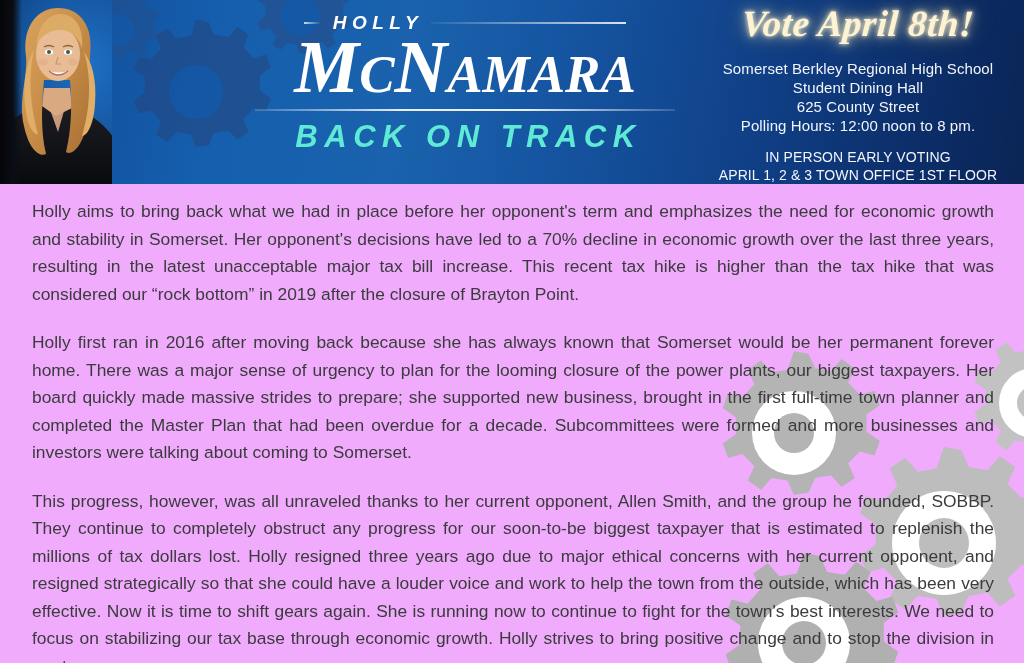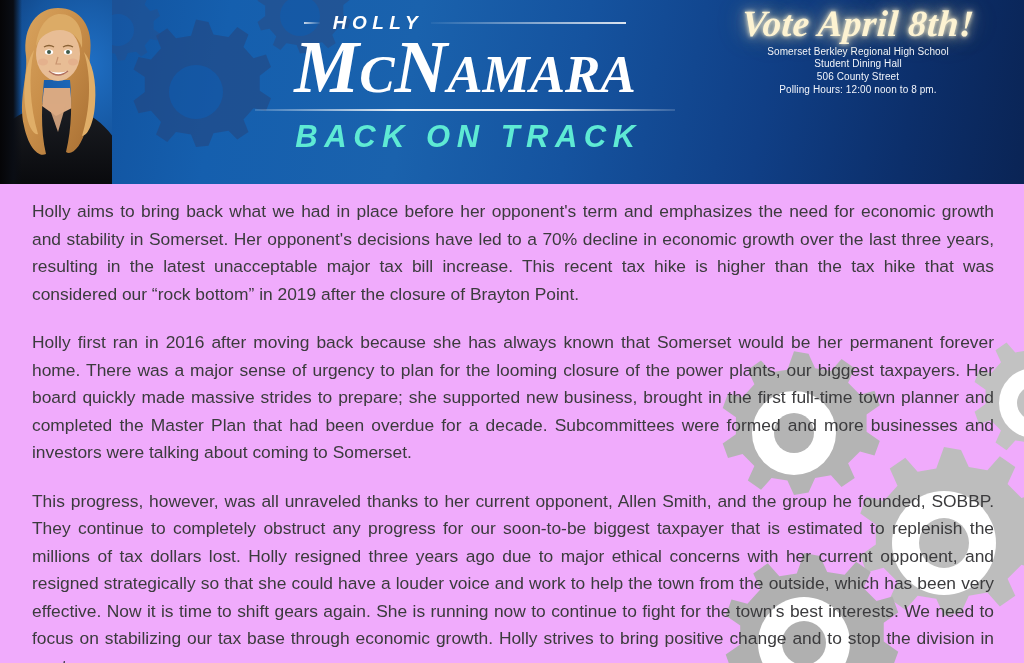--- a/index.html
+++ b/index.html
@@ -159,23 +159,23 @@
     text-shadow:
        0 0 4px rgba(255,246,214,0.95),
        0 0 11px rgba(255,240,190,0.75),
        0 0 22px rgba(255,232,160,0.45),
        0 0 34px rgba(255,225,140,0.25);
     transform: skewX(-4deg);
     margin-top: 3px;
     white-space: nowrap;
   }
   .vote-lines {
-    margin-top: 2px;
-    font-family: "Liberation Sans", sans-serif;
-    font-size: 10px;
+    margin-top: 16px;
+    font-family: "Liberation Sans", sans-serif;
+    font-size: 15px;
     line-height: 1.26;
     color: #f2f5fb;
     letter-spacing: 0.1px;
   }
   .vote-lines div { white-space: nowrap; }
   .early-block {
     margin-top: 14px;
     font-family: "Liberation Sans", sans-serif;
     font-size: 14px;
     line-height: 1.26;
@@ -315,22 +315,27 @@
       </div>
       <div class="office-rule"></div>
       <div class="slogan">BACK ON TRACK</div>
     </div>
 
     <div class="voteinfo">
       <div class="vote-date">Vote April 8th!</div>
       <div class="vote-lines">
         <div>Somerset Berkley Regional High School</div>
         <div>Student Dining Hall</div>
-        <div>506 County Street</div>
+        <div>625 County Street</div>
         <div>Polling Hours: 12:00 noon to 8 pm.</div>
+      </div>
+      <div class="early-block">
+        <div>IN PERSON EARLY VOTING</div>
+        <div>APRIL 1, 2 &amp; 3 TOWN OFFICE 1ST FLOOR</div>
+        <div>HEARING ROOM - 8:30 AM - 4:00 PM</div>
       </div>
     </div>
   </div>
 
   <div class="body-area">
 
     <svg class="body-gears" viewBox="0 0 420 420">
       <g fill="#b4b4b4">
         <g transform="translate(150,120) scale(1.32)">
           <path d="M0,-62 L11,-60 L16,-49 L28,-47 L36,-56 L46,-49 L41,-38 L50,-29 L61,-32 L65,-21 L55,-14

